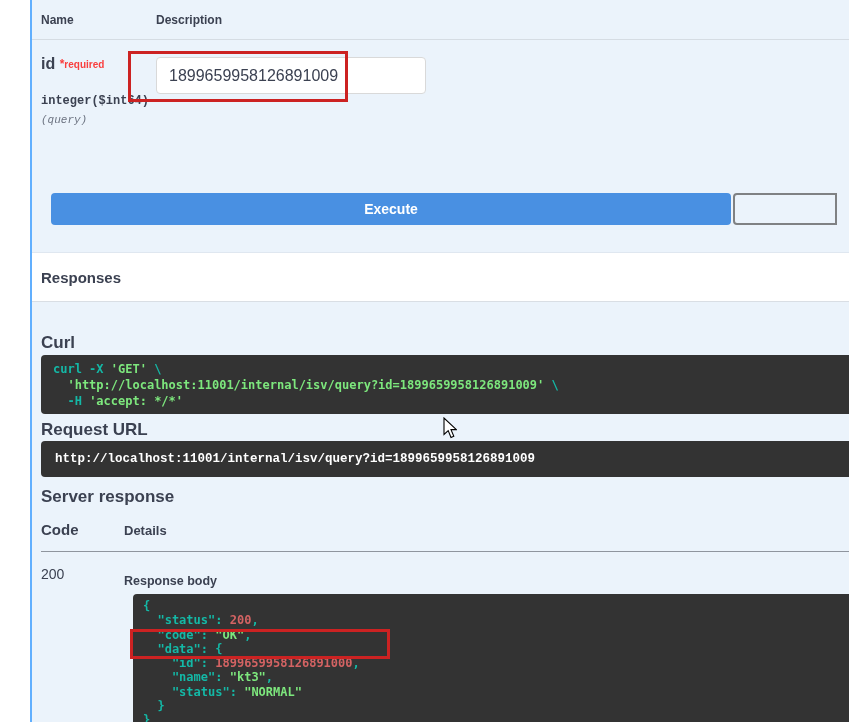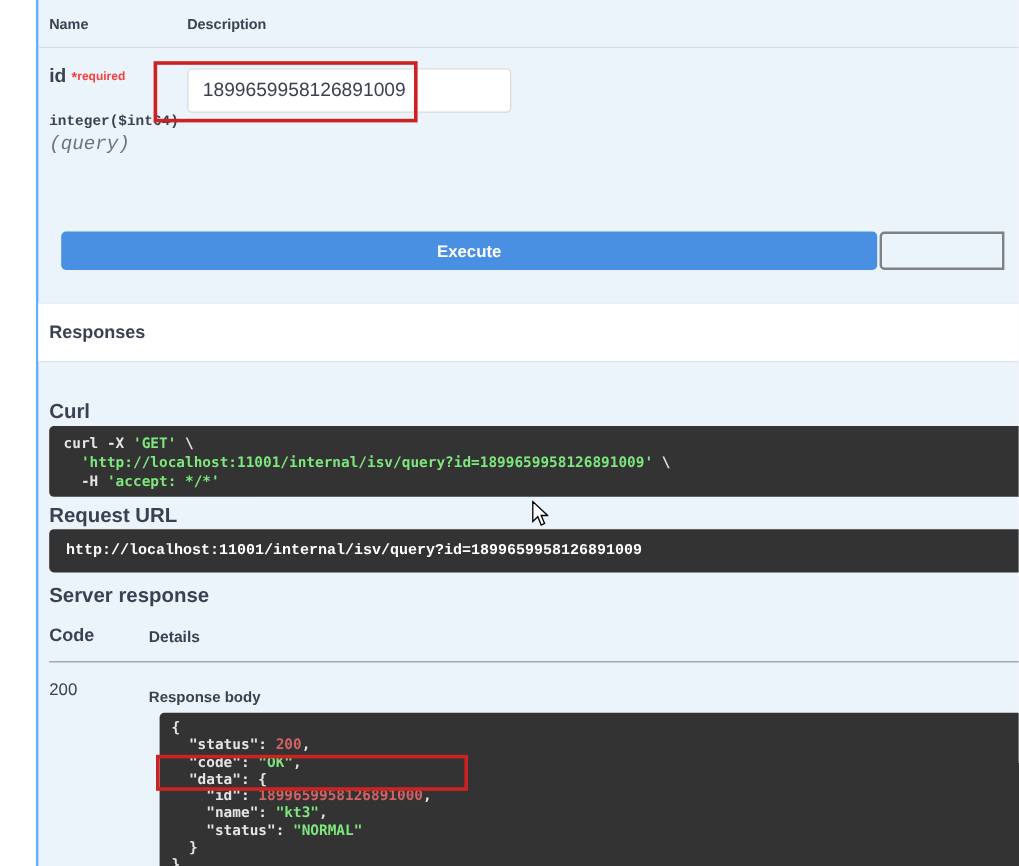--- a/index.html
+++ b/index.html
@@ -24,21 +24,21 @@
     font-size:12px;font-weight:bold;color:#3b4151;
   }
   .col-l{width:115px;flex:none;}
   .col-r{flex:1;min-width:0;}
   
   .param-row{display:flex;margin:15px 0 0 9px;}
   .param-name-line{font-size:16px;font-weight:bold;line-height:18px;}
   .req-star{color:#f93e3e;font-size:12px;vertical-align:top;}
   .req-label{color:#f93e3e;font-size:10px;font-weight:bold;vertical-align:top;position:relative;top:1px;}
   .param-type{margin-top:22px;font-family:"Liberation Mono", monospace;font-size:12px;font-weight:bold;line-height:13px;}
-  .param-in{margin-top:6px;font-family:"Liberation Mono", monospace;font-size:16px;font-style:italic;color:#6b7280;line-height:13px;}
+  .param-in{margin-top:6px;font-family:"Liberation Mono", monospace;font-size:11px;font-style:italic;color:#6b7280;line-height:13px;}
   .param-input{
     box-sizing:border-box;width:270px;height:37px;margin-top:2px;
     border:1px solid #d9d9d9;border-radius:4px;background:#fff;
     font-family:"Liberation Sans", sans-serif;font-size:16px;color:#3b4151;
     padding:0 0 0 12px;outline:none;
   }
   
   .exec-row{display:flex;margin:66px 12px 0 19px;height:32px;}
   .btn-execute{
     width:680px;flex:none;height:32px;border:none;border-radius:4px;
@@ -64,21 +64,21 @@
   
   .codeblock{
     margin-left:9px;background:#333333;border-radius:4px 0 0 4px;
     font-family:"DejaVu Sans Mono", monospace;font-weight:bold;color:#ffffff;
     white-space:pre;overflow:hidden;
   }
   .curl-block{margin-top:4px;font-size:12px;line-height:16px;padding:6px 0 5px 12px;}
   .requrl-block{margin-top:3px;font-size:12.5px;line-height:16px;padding:10px 0 10px 14px;
     font-family:"Liberation Mono", monospace;}
   .body-block{margin-top:5px;font-size:12px;line-height:14.3px;padding:5px 0 4px 10px;}
-  .tok-w{color:#e5e5e5;text-align:right;}
+  .tok-w{color:#14b8a6;text-align:right;}
   .tok-s{color:#7de77d;}
   .tok-n{color:#d36363;}
   
   .code-row{display:flex;margin:16px 0 0 9px;}
   .code-hdr{font-size:15px;font-weight:bold;line-height:18px;}
   .details-hdr{font-size:13px;font-weight:bold;line-height:16px;padding-top:2px;}
   .col-code{width:83px;flex:none;}
   .resp-divider{margin-left:9px;margin-top:12px;border-bottom:1px solid #8f959e;height:0;}
   .resp-row{display:flex;margin:14px 0 0 9px;}
   .status-code{font-size:14px;line-height:16px;}

